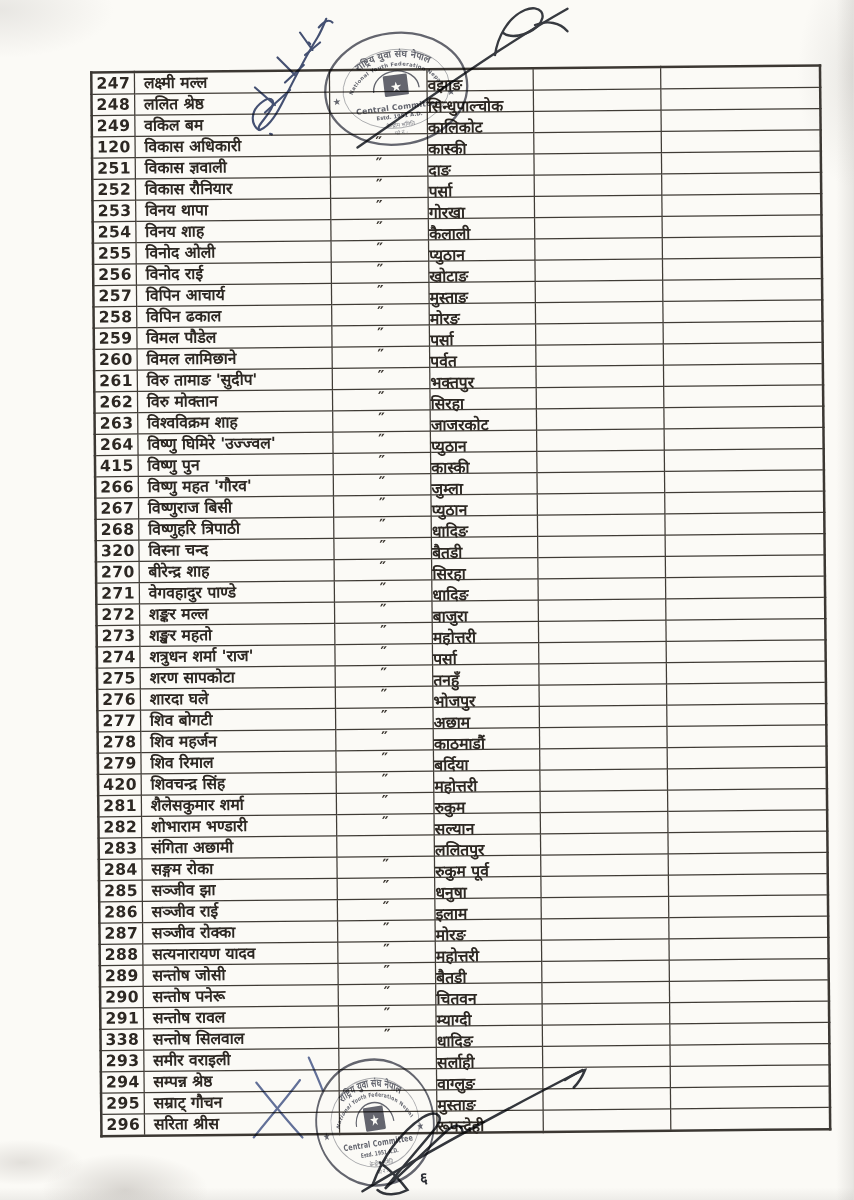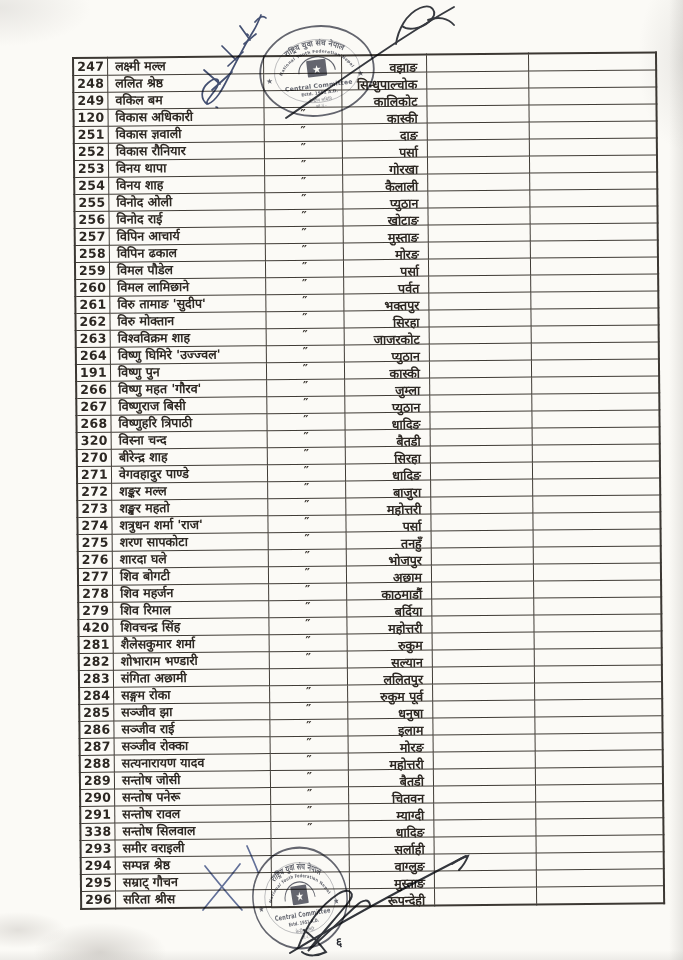--- a/index.html
+++ b/index.html
@@ -25,21 +25,21 @@
     border:1px solid #403c36;height:16px;box-sizing:content-box;
     padding:0;margin:0;white-space:nowrap;overflow:visible;
     font-family:"DejaVu Sans","Liberation Sans",sans-serif;
     color:#2d2823;font-weight:600;font-size:12.5px;line-height:16px;
   }
   td.sn{width:33px;text-align:center;font-size:12px;letter-spacing:.3px;color:#2a2621;}
   td.name{width:155px;}
   td.name span{padding-left:7px;}
   td.ditto{width:77px;text-align:center;}
   td.ditto span{position:relative;top:-2px;font-size:12px;color:#3a352f;}
-  td.district{width:84px;text-align:right;}
+  td.district{width:84px;}
   td.district span{position:relative;top:4px;display:inline-block;padding-right:9px;}
   td.blank1{width:101px;}
   td.blank2{width:126px;}
   .stamp{position:absolute;mix-blend-mode:multiply;opacity:.84;}
   .stamp-top{left:254px;top:22px;transform:rotate(-7deg);}
   .stamp-bottom{left:248px;top:843px;transform:rotate(-9deg);}
   .sig{position:absolute;left:0;top:0;mix-blend-mode:multiply;}
   .seal-ink{color:#474a57;}
 </style>
 </head>
@@ -188,21 +188,21 @@
           </tr>
           <tr>
             <td class="sn"><span>264</span></td>
             <td class="name"><span>विष्णु घिमिरे 'उज्ज्वल'</span></td>
             <td class="ditto"><span>″</span></td>
             <td class="district"><span>प्युठान</span></td>
             <td class="blank1"><span></span></td>
             <td class="blank2"><span></span></td>
           </tr>
           <tr>
-            <td class="sn"><span>191</span></td>
+            <td class="sn"><span>415</span></td>
             <td class="name"><span>विष्णु पुन</span></td>
             <td class="ditto"><span>″</span></td>
             <td class="district"><span>कास्की</span></td>
             <td class="blank1"><span></span></td>
             <td class="blank2"><span></span></td>
           </tr>
           <tr>
             <td class="sn"><span>266</span></td>
             <td class="name"><span>विष्णु महत 'गौरव'</span></td>
             <td class="ditto"><span>″</span></td>

